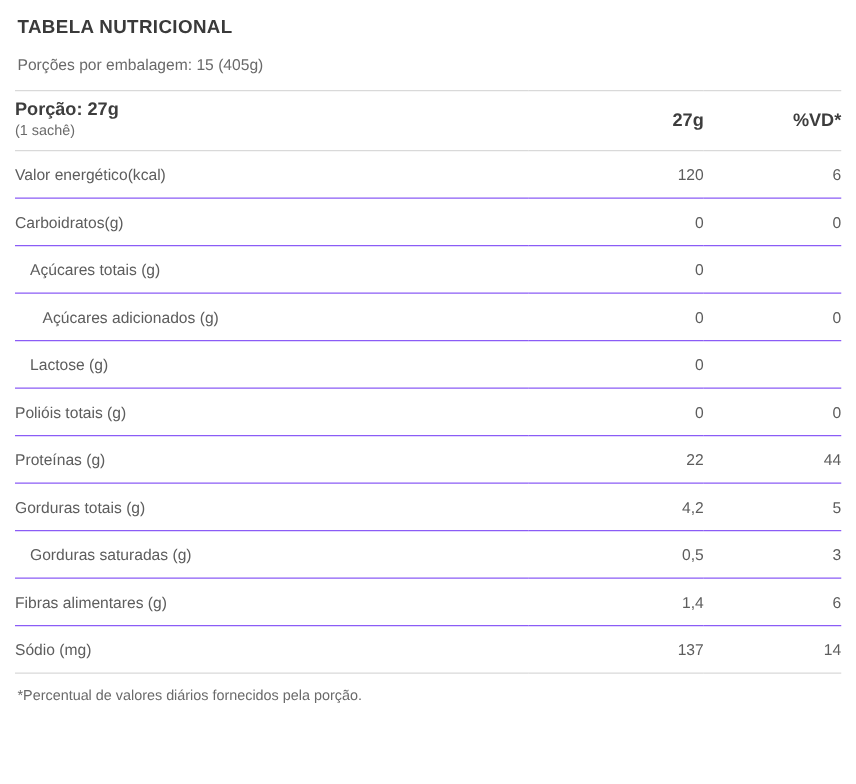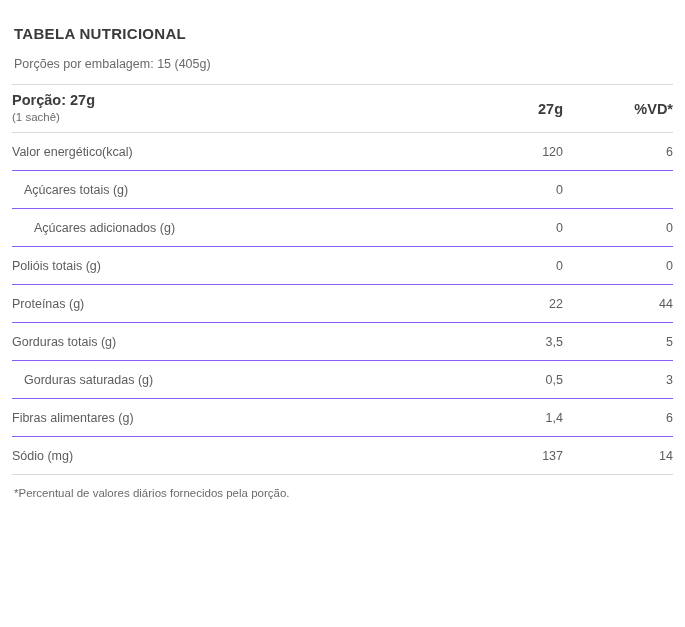--- a/index.html
+++ b/index.html
@@ -11,21 +11,21 @@
     height: 627px;
     background: #ffffff;
     font-family: "Liberation Sans", sans-serif;
     color: #5a5a5a;
     -webkit-font-smoothing: antialiased;
   }
   .panel {
     width: 685px;
     height: 627px;
     box-sizing: border-box;
-    padding: 16px 12px;
+    padding: 4px 12px;
     position: relative;
   }
   .title {
     font-size: 15px;
     font-weight: bold;
     color: #3a3a3a;
     letter-spacing: 0.3px;
     padding-top: 9px;
     padding-left: 2px;
     margin: 0 0 0 0;
@@ -122,43 +122,53 @@
           <span class="sub">(1 sachê)</span>
         </td>
         <td class="hdr-amount">27g</td>
         <td class="hdr-dv">%VD*</td>
       </tr>
     <tr class="data-row">
           <td class="cell-label">Valor energético(kcal)</td>
           <td class="cell-amount">120</td>
           <td class="cell-dv">6</td>
         </tr>
+        <tr class="data-row">
+          <td class="cell-label">Carboidratos(g)</td>
+          <td class="cell-amount">0</td>
+          <td class="cell-dv">0</td>
+        </tr>
         <tr class="data-row indent-1">
           <td class="cell-label">Açúcares totais (g)</td>
           <td class="cell-amount">0</td>
           <td class="cell-dv"></td>
         </tr>
         <tr class="data-row indent-2">
           <td class="cell-label">Açúcares adicionados (g)</td>
           <td class="cell-amount">0</td>
           <td class="cell-dv">0</td>
+        </tr>
+        <tr class="data-row indent-1">
+          <td class="cell-label">Lactose (g)</td>
+          <td class="cell-amount">0</td>
+          <td class="cell-dv"></td>
         </tr>
         <tr class="data-row">
           <td class="cell-label">Polióis totais (g)</td>
           <td class="cell-amount">0</td>
           <td class="cell-dv">0</td>
         </tr>
         <tr class="data-row">
           <td class="cell-label">Proteínas (g)</td>
           <td class="cell-amount">22</td>
           <td class="cell-dv">44</td>
         </tr>
         <tr class="data-row">
           <td class="cell-label">Gorduras totais (g)</td>
-          <td class="cell-amount">3,5</td>
+          <td class="cell-amount">4,2</td>
           <td class="cell-dv">5</td>
         </tr>
         <tr class="data-row indent-1">
           <td class="cell-label">Gorduras saturadas (g)</td>
           <td class="cell-amount">0,5</td>
           <td class="cell-dv">3</td>
         </tr>
         <tr class="data-row">
           <td class="cell-label">Fibras alimentares (g)</td>
           <td class="cell-amount">1,4</td>

